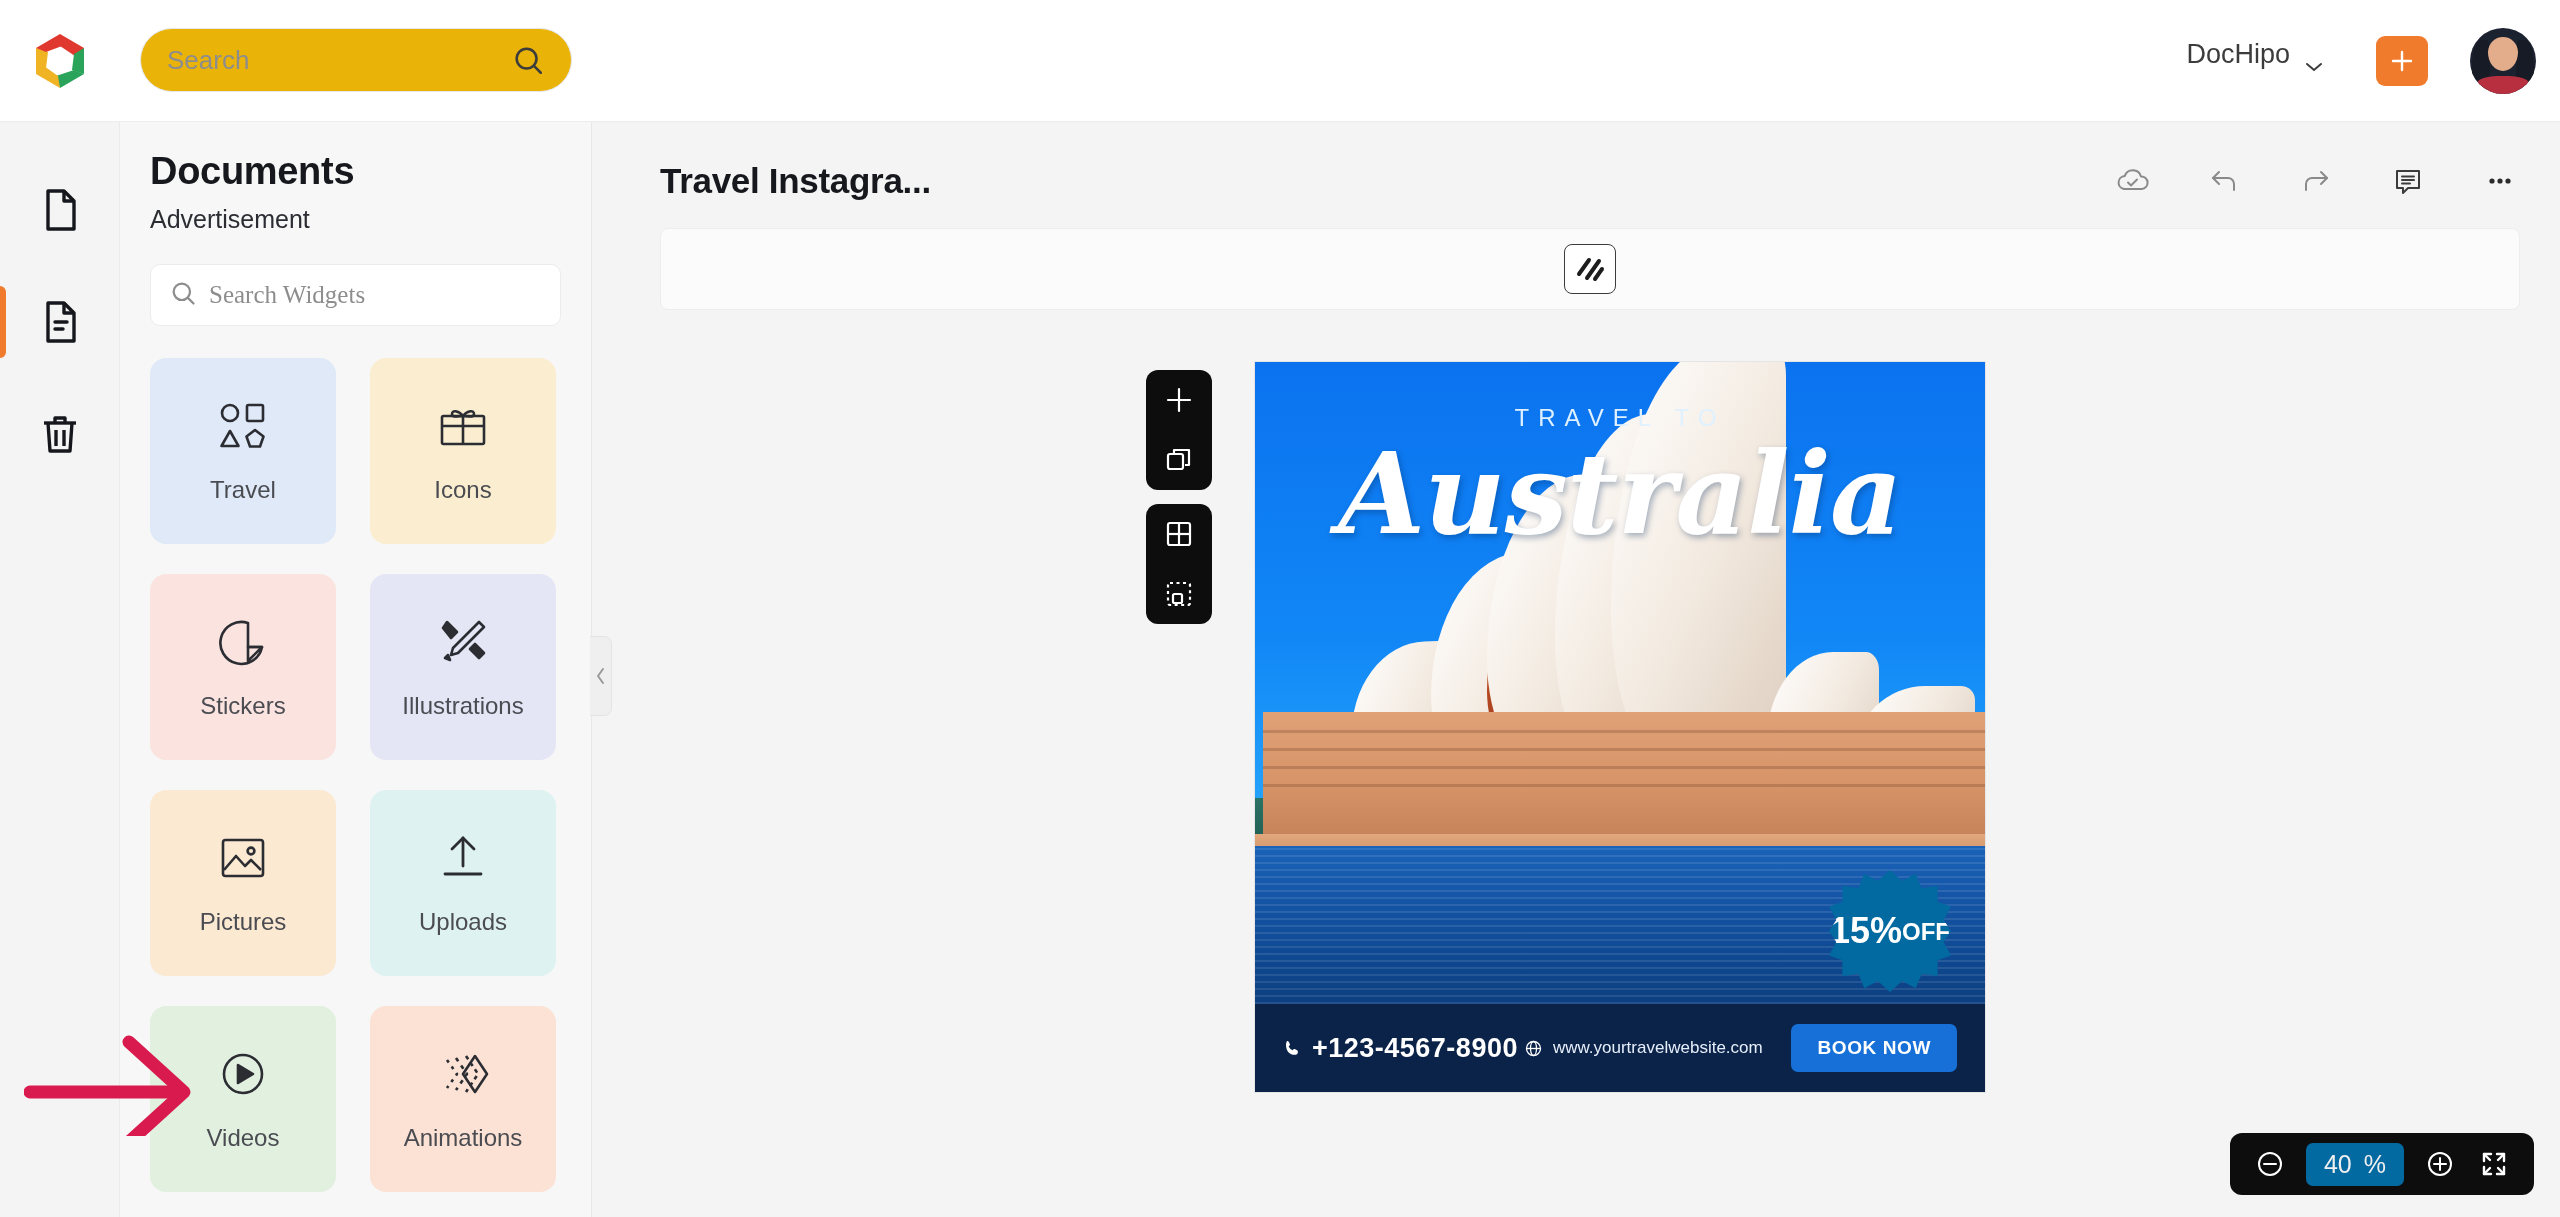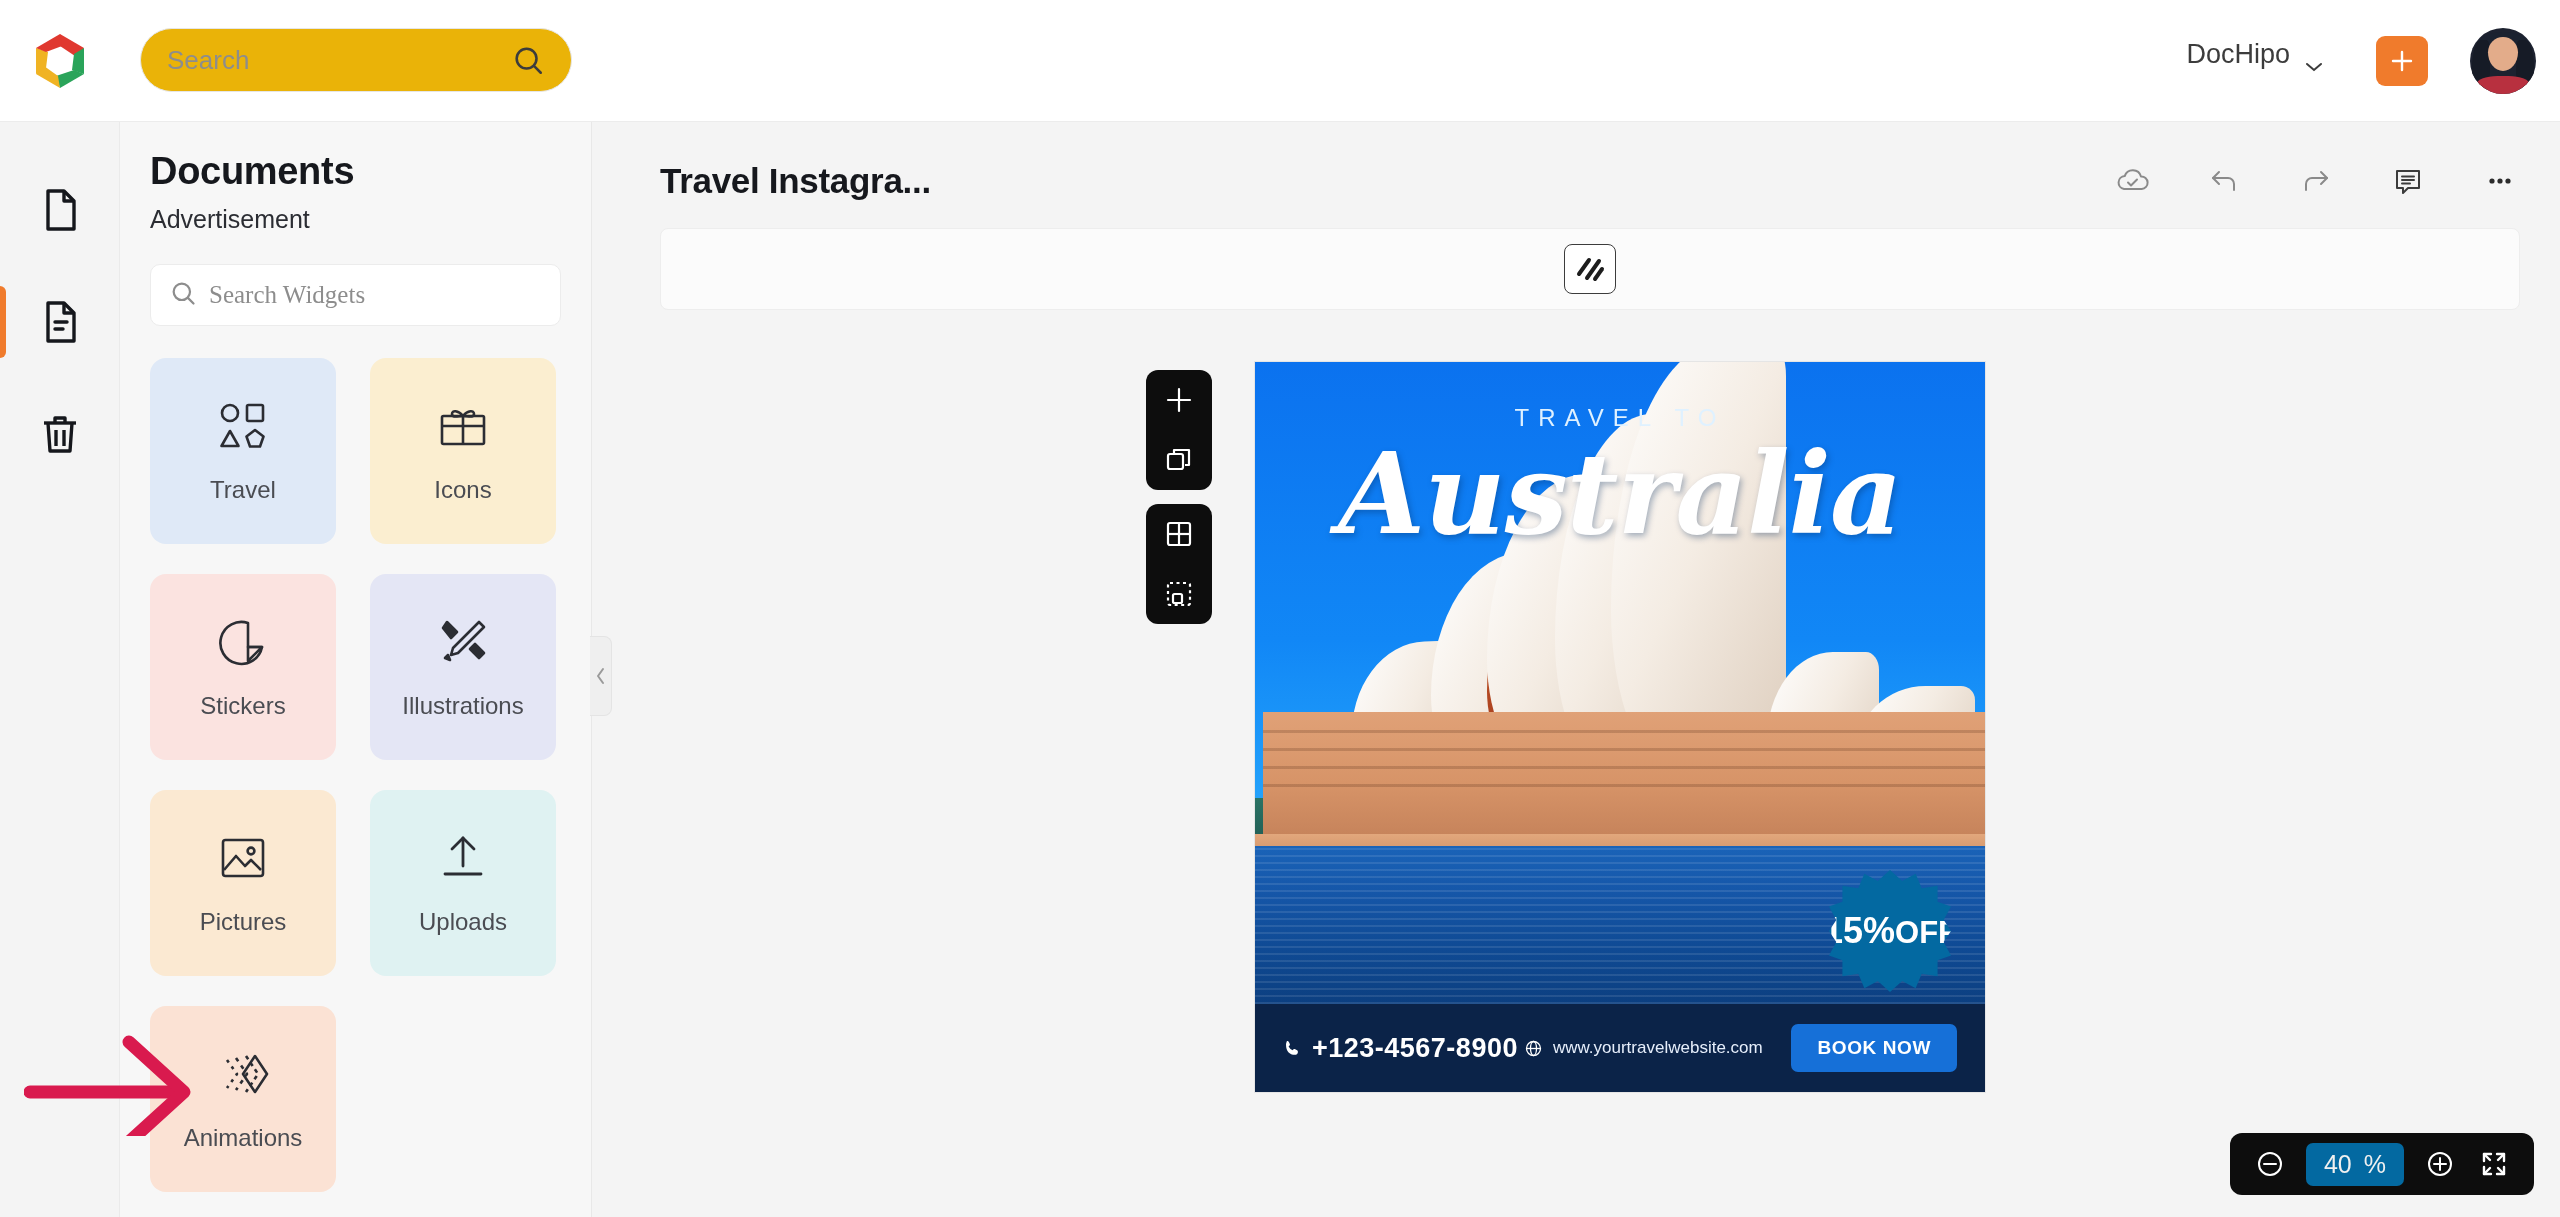--- a/index.html
+++ b/index.html
@@ -187,21 +187,21 @@
   .badge {
     position: absolute; right: 34px; bottom: 100px; width: 122px; height: 122px;
     display: flex; align-items: center; justify-content: center;
     background: #0369a1;
     clip-path: polygon(50% 0%,60% 9%,71% 3%,76% 15%,89% 13%,89% 26%,100% 30%,94% 41%,
       100% 50%,94% 59%,100% 70%,89% 74%,89% 87%,76% 85%,71% 97%,60% 91%,50% 100%,
       40% 91%,29% 97%,24% 85%,11% 87%,11% 74%,0% 70%,6% 59%,0% 50%,6% 41%,0% 30%,
       11% 26%,11% 13%,24% 15%,29% 3%,40% 9%);
   }
   .badge .b1 { font-size: 36px; font-weight: bold; color: #fff; line-height: 1; }
-  .badge .b2 { font-size: 31px; font-weight: bold; color: #fff; line-height: 1.2; margin-top: 3px; }
+  .badge .b2 { font-size: 24px; font-weight: bold; color: #fff; line-height: 1.2; margin-top: 3px; }
 
   .p-footer {
     position: absolute; left: 0; bottom: 0; width: 730px; height: 88px;
     background: #0b2348; display: flex; align-items: center; padding: 0 28px;
   }
   .contact { display: flex; gap: 6px; }
   .contact .row { display: flex; align-items: center; gap: 10px; }
   .contact .row svg { width: 19px; height: 19px; flex: none; }
   .phone { font-size: 27px; font-weight: bold; color: #fff; letter-spacing: .5px; }
   .web { font-size: 17px; color: #e6eefb; }
@@ -382,20 +382,29 @@
         <span class="ic">
           <svg viewBox="0 0 56 56" fill="none" stroke="#2b2d33" stroke-width="2.8" stroke-linecap="round" stroke-linejoin="round">
             <line x1="28" y1="8" x2="28" y2="36"></line>
               <polyline points="17,19 28,8 39,19"></polyline>
             <line x1="10" y1="44" x2="46" y2="44"></line>
           </svg>
         </span>
         <span class="lbl">Uploads</span>
       </div>
 
+      <div class="card" style="background:#e2f0e0">
+        <span class="ic">
+          <svg viewBox="0 0 56 56" fill="none" stroke="#2b2d33" stroke-width="2.6" stroke-linejoin="round">
+            <circle cx="28" cy="28" r="19"></circle>
+              <path d="M23 19l15 9-15 9z" fill="#2b2d33"></path>
+          </svg>
+        </span>
+        <span class="lbl">Videos</span>
+      </div>
 
       <div class="card" style="background:#fbe2d4">
         <span class="ic">
           <svg viewBox="0 0 56 56" fill="none" stroke="#2b2d33" stroke-width="2.6" stroke-linejoin="round">
             <path d="M40 10L52 28 40 46 28 28z"></path>
             <path d="M31 10L43 28 31 46" stroke-dasharray="4 4"></path>
             <path d="M21 12L32 28 21 44" stroke-dasharray="4 5"></path>
             <path d="M12 14L22 28 12 42" stroke-dasharray="3 5"></path>
           </svg>
         </span>

